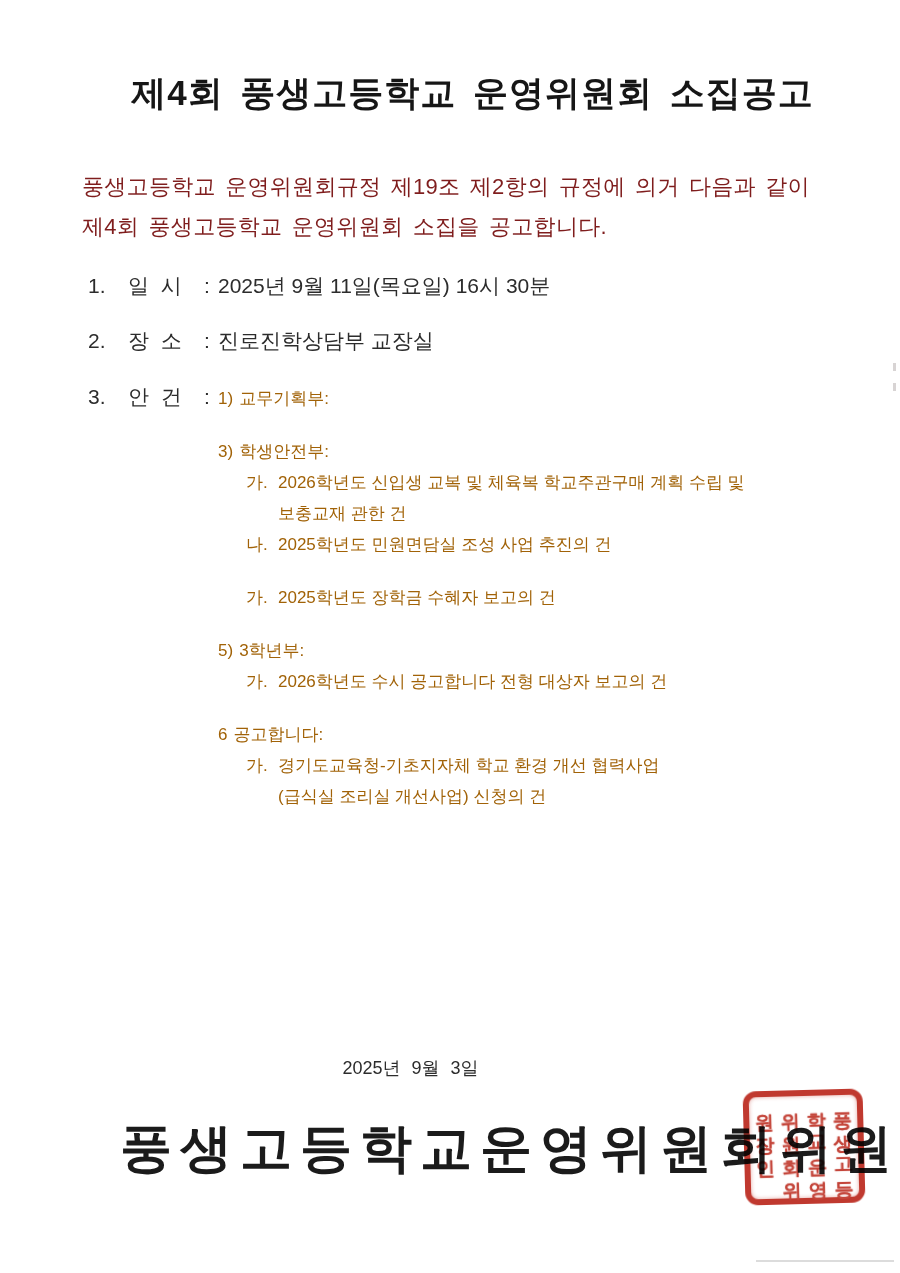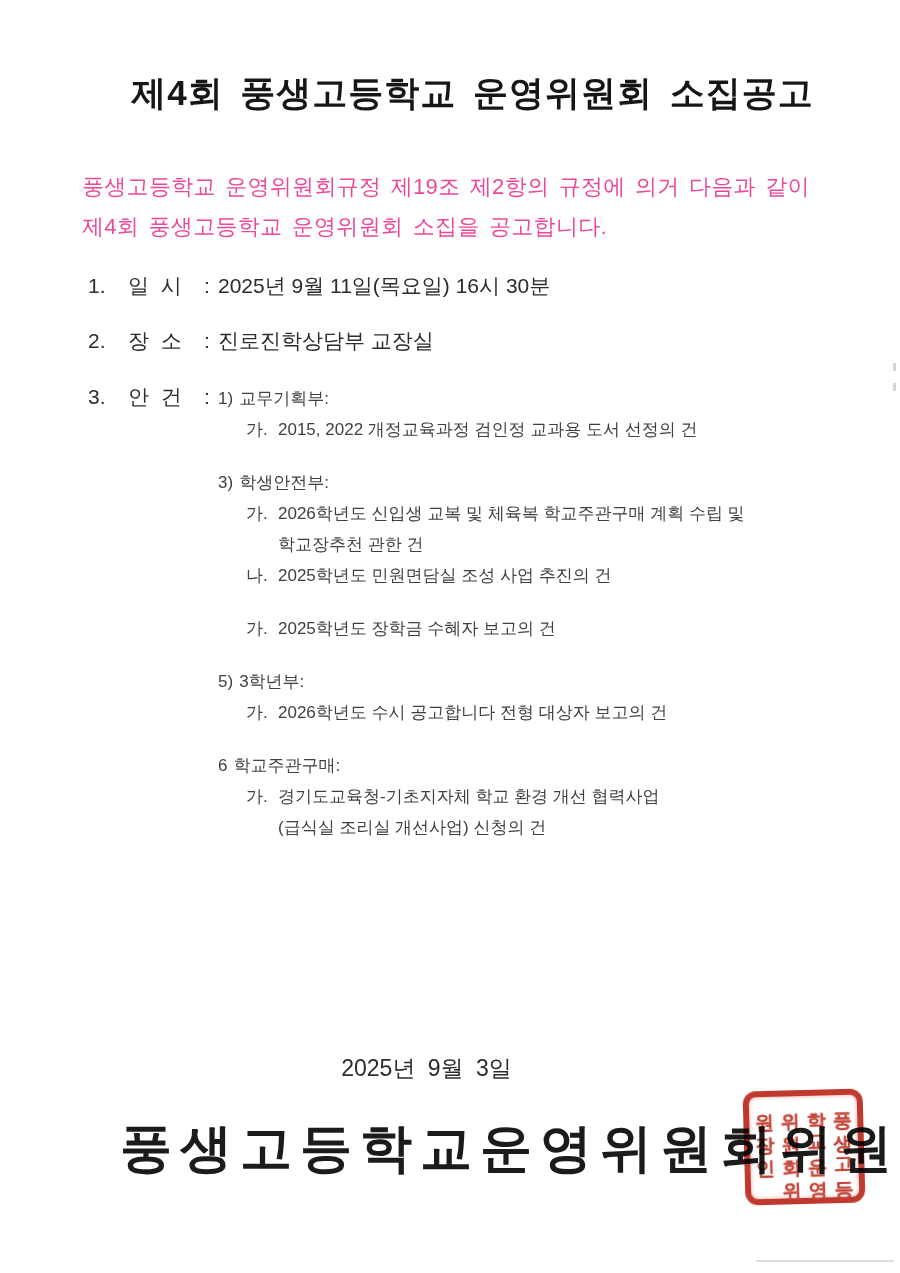--- a/index.html
+++ b/index.html
@@ -26,21 +26,21 @@
     color: #161616;
     word-spacing: 6px;
     padding-left: 45px;
   }
   .intro {
     margin: 50px 78px 0 82px;
     font-size: 22px;
     line-height: 40px;
     letter-spacing: 0.3px;
     word-spacing: 3px;
-    color: #ec4899;
+    color: #7f1d1d;
   }
   .list {
     margin: 26px 0 0 88px;
   }
   .item {
     display: flex;
     align-items: baseline;
     font-size: 21px;
     line-height: 26px;
     margin-bottom: 29px;
@@ -60,40 +60,40 @@
   .item .colon {
     display: inline-block;
     width: 14px;
     flex: 0 0 14px;
     text-align: center;
     margin-right: 4px;
   }
   .agenda {
     font-size: 17px;
     line-height: 31px;
-    color: #404040;
+    color: #a16207;
   }
   .dept-block { margin-top: 22px; }
   .dept-block:first-child { margin-top: 0; }
   .dept .dept-no { margin-right: 6px; }
   .entry {
     padding-left: 60px;
   }
   .entry .marker {
     display: inline-block;
     width: 32px;
     margin-left: -32px;
   }
   .date-line {
     position: absolute;
     top: 1052px;
-    left: 16px;
+    left: 0;
     width: 821px;
     text-align: center;
-    font-size: 23px;
+    font-size: 18px;
     line-height: 32px;
     color: #2c2c2c;
     word-spacing: 6px;
     z-index: 1;
   }
   .signature-line {
     position: absolute;
     top: 1124px;
     left: 120px;
     font-size: 52px;
@@ -181,33 +181,30 @@
       <span class="no">3.</span>
       <span class="label">안  건</span>
       <span class="colon">:</span>
 
       <div class="agenda">
 
         <div class="dept-block">
           <div class="dept">
             <span class="dept-no">1)</span><span>교무기획부:</span>
           </div>
-          <div class="entry">
-            <span class="marker">가.</span><span>2015, 2022 개정교육과정 검인정 교과용 도서 선정의 건</span>
-          </div>
         </div>
 
 
         <div class="dept-block">
           <div class="dept">
             <span class="dept-no">3)</span><span>학생안전부:</span>
           </div>
           <div class="entry">
             <span class="marker">가.</span><span>2026학년도 신입생 교복 및 체육복 학교주관구매 계획 수립 및</span>
-            <div>학교장추천 관한 건</div>
+            <div>보충교재 관한 건</div>
           </div>
           <div class="entry">
             <span class="marker">나.</span><span>2025학년도 민원면담실 조성 사업 추진의 건</span>
           </div>
         </div>
 
         <div class="dept-block">
           <div class="entry">
             <span class="marker">가.</span><span>2025학년도 장학금 수혜자 보고의 건</span>
           </div>
@@ -217,21 +214,21 @@
           <div class="dept">
             <span class="dept-no">5)</span><span>3학년부:</span>
           </div>
           <div class="entry">
             <span class="marker">가.</span><span>2026학년도 수시 공고합니다 전형 대상자 보고의 건</span>
           </div>
         </div>
 
         <div class="dept-block">
           <div class="dept">
-            <span class="dept-no">6</span><span>학교주관구매:</span>
+            <span class="dept-no">6</span><span>공고합니다:</span>
           </div>
           <div class="entry">
             <span class="marker">가.</span><span>경기도교육청-기초지자체 학교 환경 개선 협력사업</span>
             <div>(급식실 조리실 개선사업) 신청의 건</div>
           </div>
         </div>
 
       </div>
     </div>
   </div>

